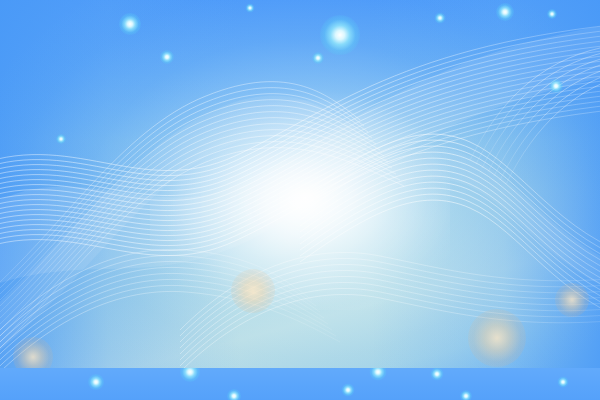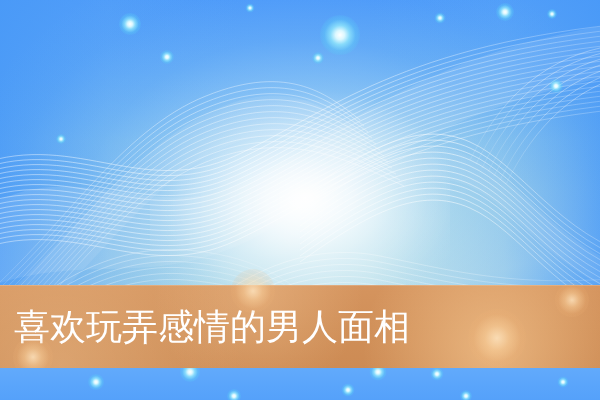--- a/index.html
+++ b/index.html
@@ -289,25 +289,20 @@
   <div class="sparkle" style="left:340px;top:35px;width:40px;height:40px;"></div>
   <div class="sparkle" style="left:505px;top:12px;width:18px;height:18px;"></div>
   <div class="sparkle" style="left:167px;top:57px;width:14px;height:14px;"></div>
   <div class="sparkle" style="left:318px;top:58px;width:12px;height:12px;"></div>
   <div class="sparkle" style="left:552px;top:14px;width:10px;height:10px;"></div>
   <div class="sparkle" style="left:556px;top:86px;width:14px;height:14px;"></div>
   <div class="sparkle" style="left:61px;top:139px;width:10px;height:10px;"></div>
   <div class="sparkle" style="left:250px;top:8px;width:9px;height:9px;"></div>
   <div class="sparkle" style="left:440px;top:18px;width:11px;height:11px;"></div>
 
-  <div class="banner" style="top:285px;height:83px;">
-    <div class="banner-topline"></div>
-    <div class="banner-sheen"></div>
-    <div class="banner-title">喜欢玩弄感情的男人面相</div>
-  </div>
 
   <div class="sparkle-warm" style="left:497px;top:338px;width:58px;height:58px;"></div>
   <div class="sparkle-warm" style="left:253px;top:291px;width:44px;height:44px;"></div>
   <div class="sparkle-warm" style="left:33px;top:357px;width:40px;height:40px;"></div>
   <div class="sparkle-warm" style="left:572px;top:300px;width:34px;height:34px;"></div>
 
   <div class="bottom-strip" style="top:368px;height:32px;">
     <div class="sparkle" style="left:96px;top:14px;width:16px;height:16px;"></div>
     <div class="sparkle" style="left:190px;top:4px;width:20px;height:20px;"></div>
     <div class="sparkle" style="left:234px;top:28px;width:14px;height:14px;"></div>

